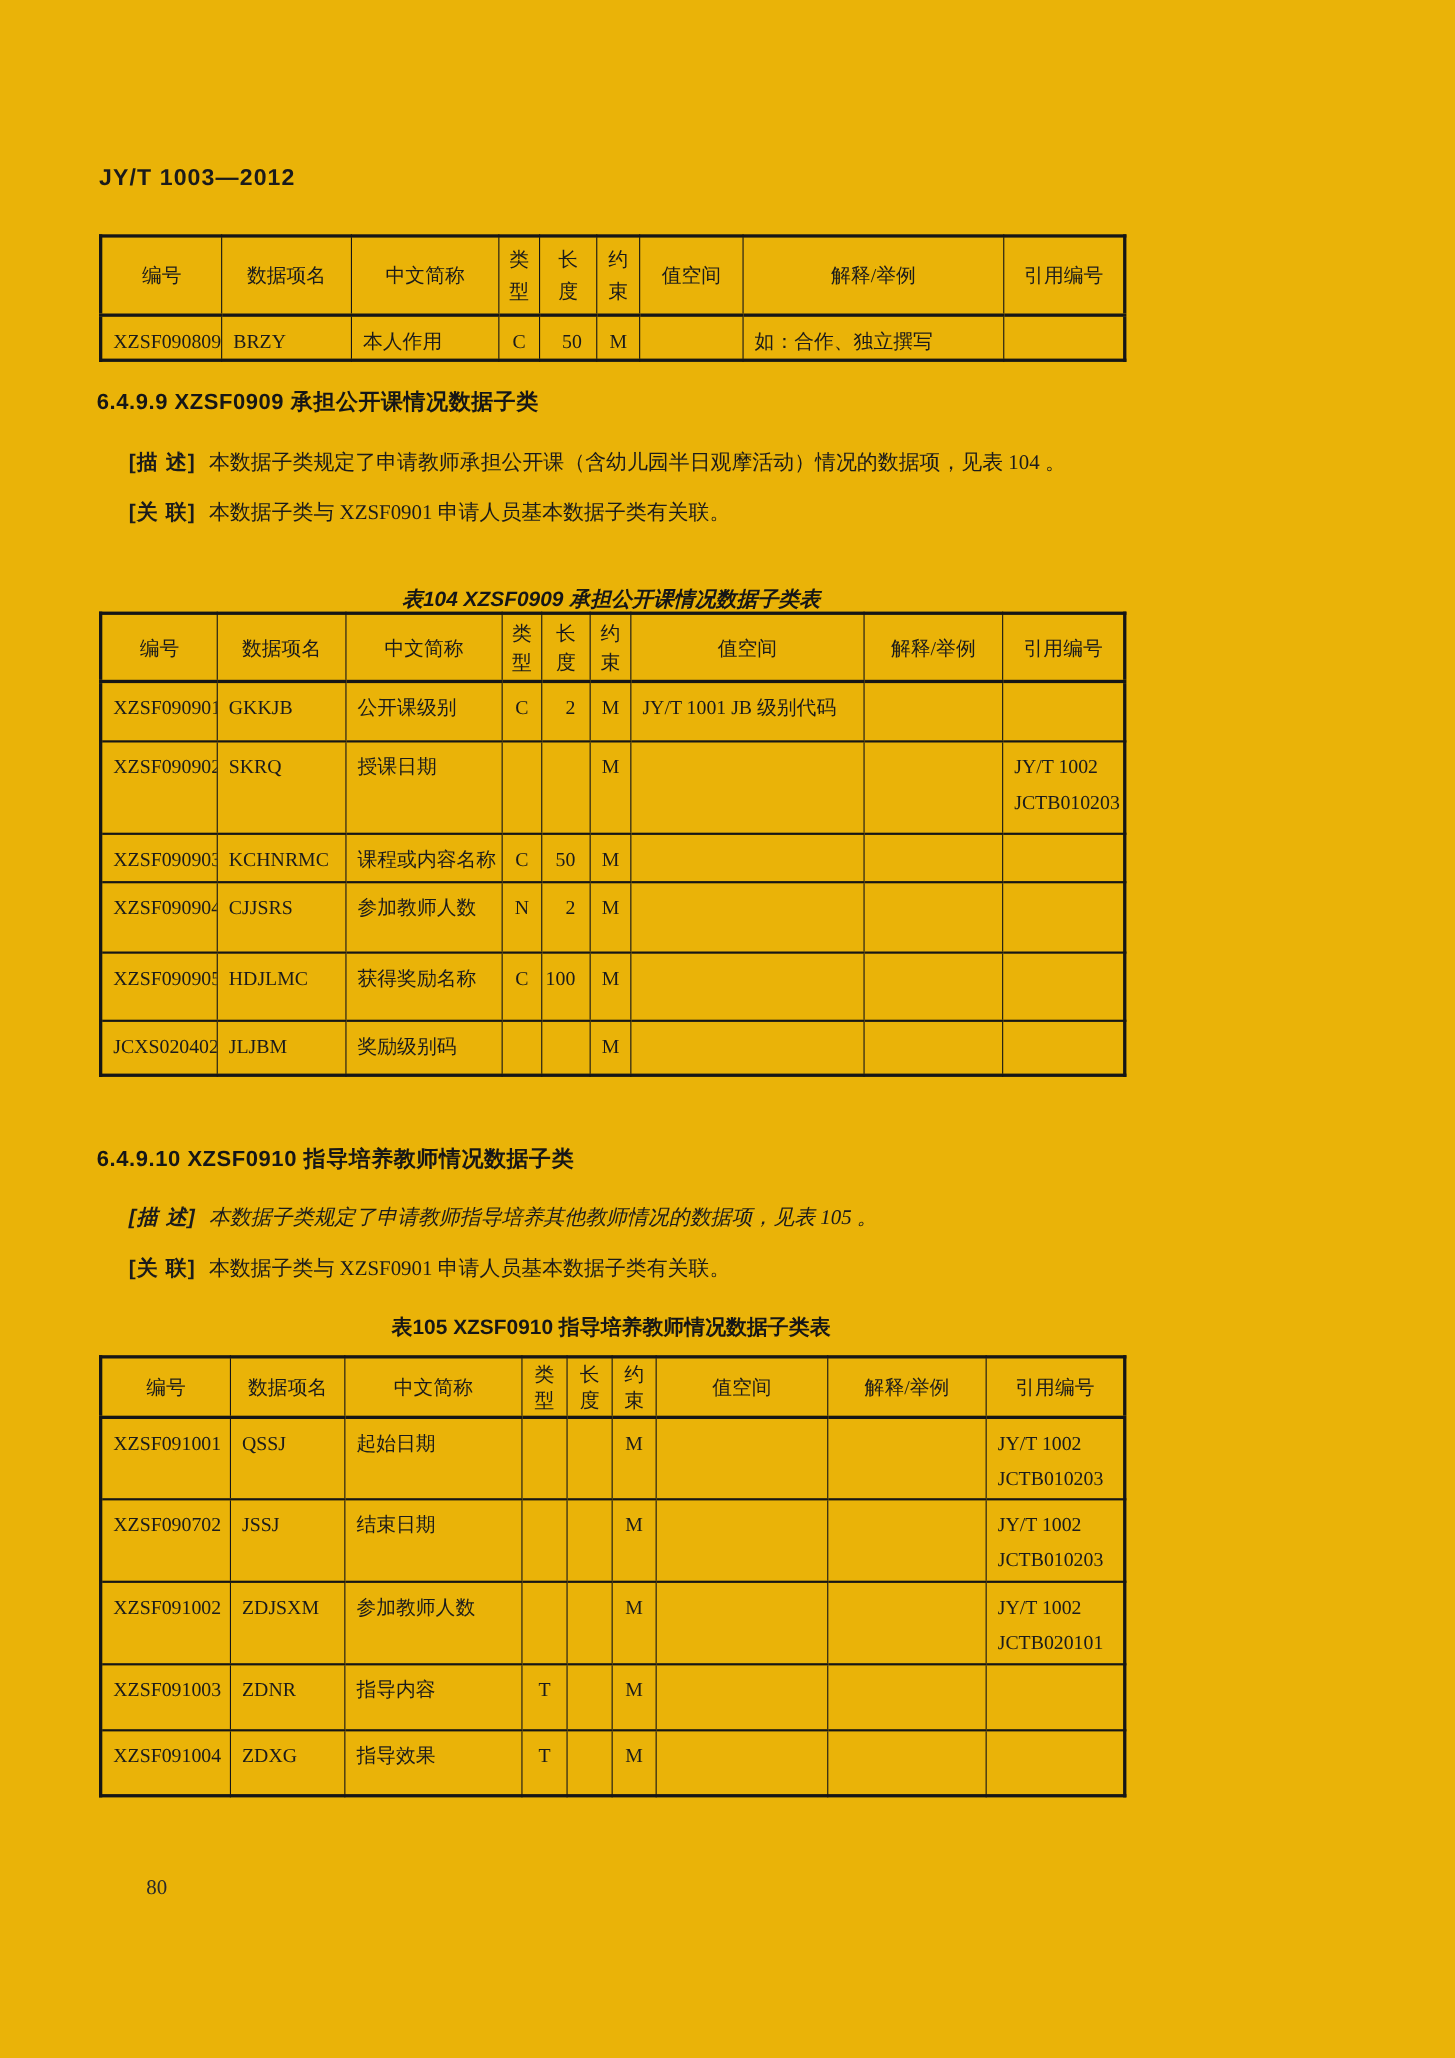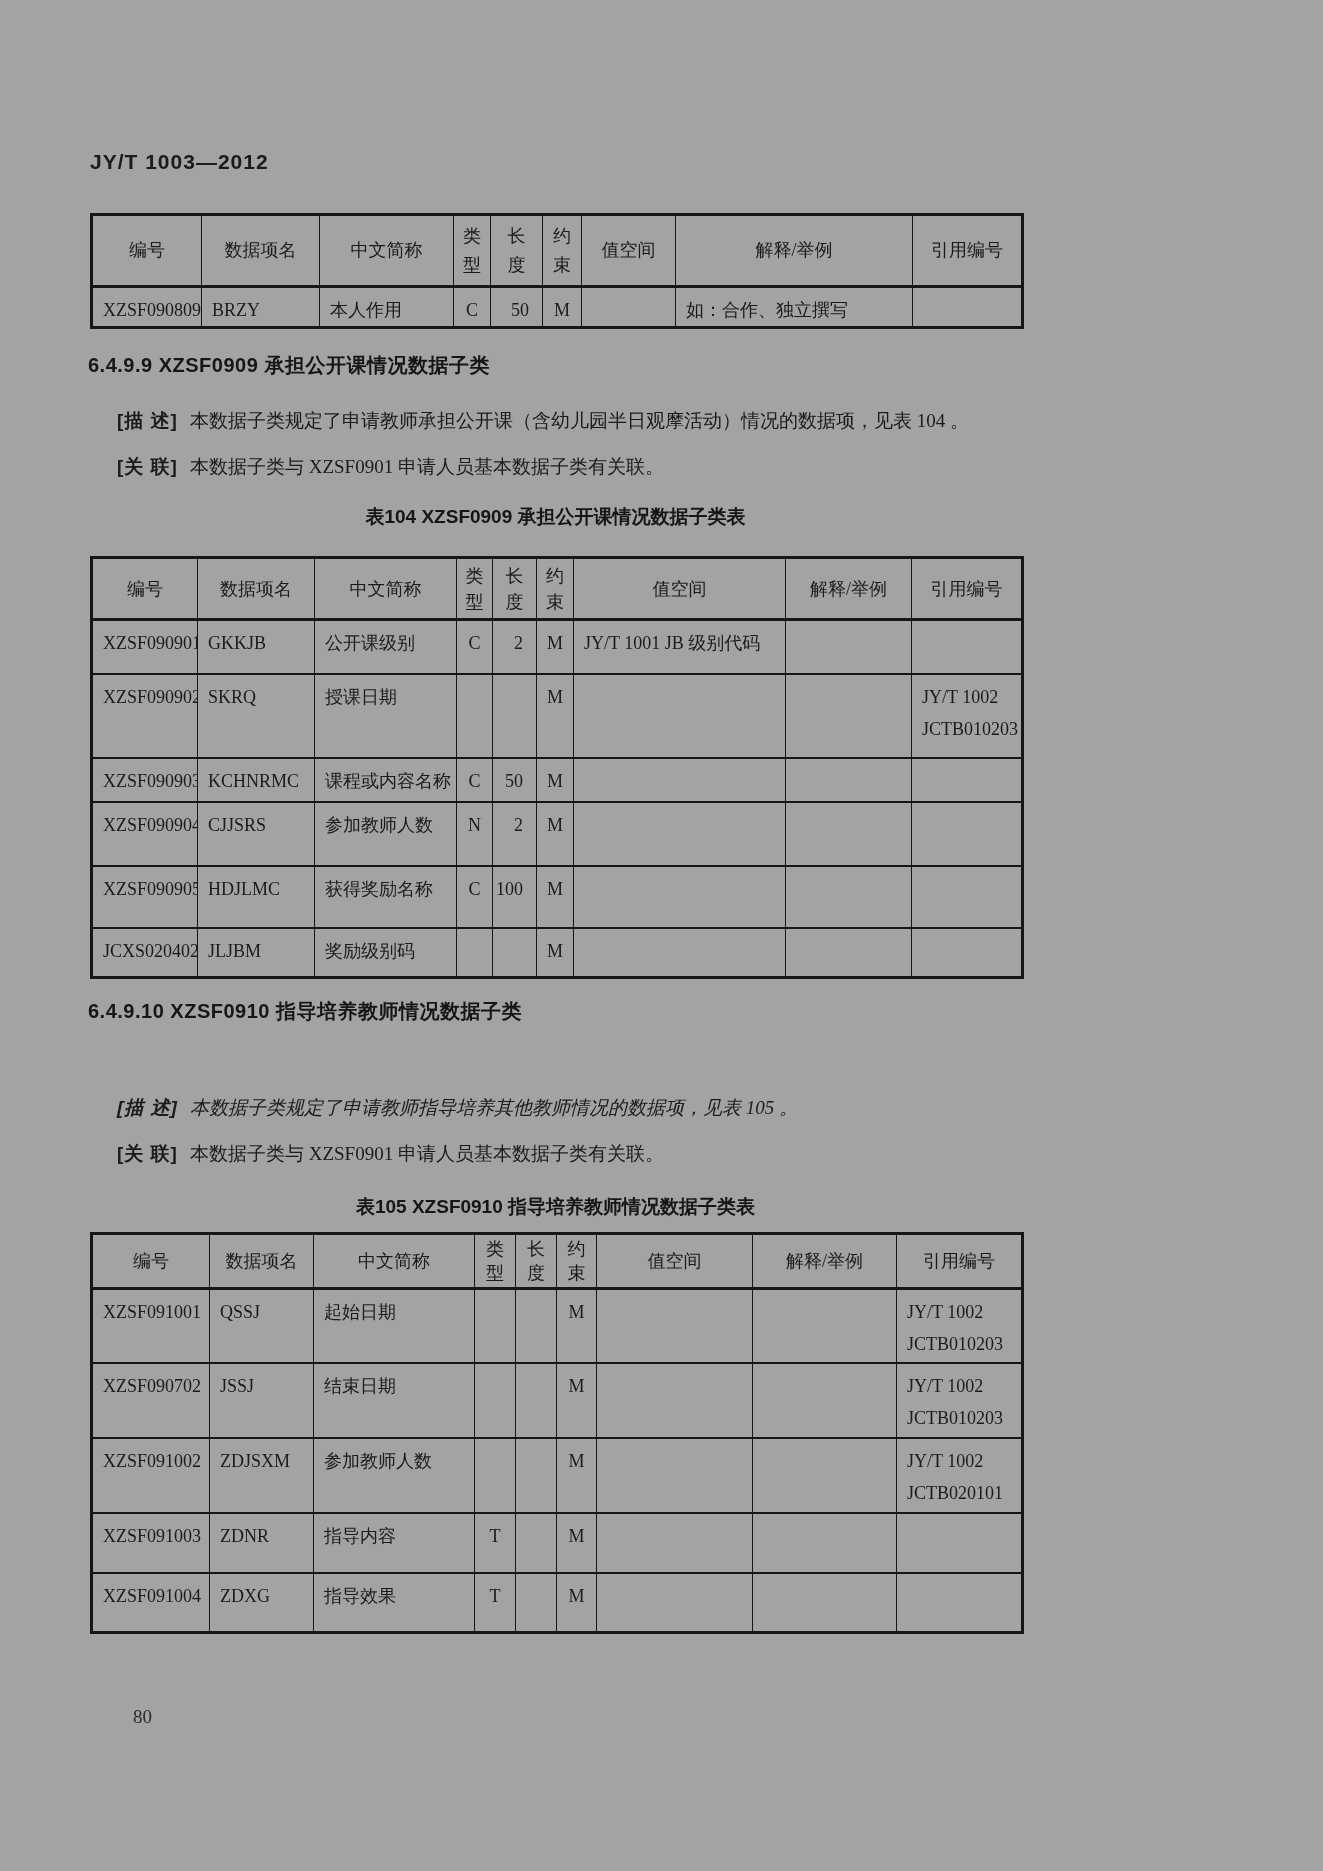--- a/index.html
+++ b/index.html
@@ -1,18 +1,18 @@
 <!DOCTYPE html>
 <html><head>
 <meta charset="utf-8">
 <style>
   * { margin:0; padding:0; box-sizing:border-box; }
   html,body { background:#ffffff; }
   .page {
-    position:relative; width:1323px; height:1871px; background:#a3a3a3;
+    position:relative; width:1323px; height:1871px; background:#eab308;
     color:#1b1b1b; font-family:"Liberation Serif", serif; overflow:hidden;
   }
   .doc-number {
     position:absolute; left:90px; top:150px;
     font-family:"Liberation Sans", sans-serif; font-weight:600;
     font-size:21px; letter-spacing:1px; color:#1b1b1b;
   }
   .tbl {
     position:absolute; left:90px; width:931px;
     border-collapse:collapse; table-layout:fixed;
@@ -110,21 +110,21 @@
 
   <div class="section-heading" style="top:352px;">6.4.9.9 XZSF0909 承担公开课情况数据子类</div>
 
   <p class="para" style="top:406px;">
     <span class="para-label">[描 述]</span><span>本数据子类规定了申请教师承担公开课（含幼儿园半日观摩活动）情况的数据项，见表 104 。</span>
   </p>
   <p class="para" style="top:452px;">
     <span class="para-label">[关 联]</span><span>本数据子类与 XZSF0901 申请人员基本数据子类有关联。</span>
   </p>
 
-  <div class="tbl-title" style="top:504px;">表104  XZSF0909 承担公开课情况数据子类表</div>
+  <div class="tbl-title" style="top:532px;font-style:italic;">表104  XZSF0909 承担公开课情况数据子类表</div>
 
   <table class="tbl" style="top:556px;">
     <colgroup>
       <col style="width:106px">
         <col style="width:117px">
         <col style="width:142px">
       <col style="width:36px">
         <col style="width:44px">
         <col style="width:37px">
       <col style="width:212px">
@@ -211,21 +211,21 @@
         <td class="c"></td>
         <td class="r"></td>
         <td class="c">M</td>
         <td></td>
         <td></td>
         <td></td>
       </tr>
     </tbody>
   </table>
 
-  <div class="section-heading" style="top:998px;">6.4.9.10 XZSF0910 指导培养教师情况数据子类</div>
+  <div class="section-heading" style="top:1040px;">6.4.9.10 XZSF0910 指导培养教师情况数据子类</div>
 
   <p class="para" style="top:1093px;font-style:italic;">
     <span class="para-label">[描 述]</span><span>本数据子类规定了申请教师指导培养其他教师情况的数据项，见表 105 。</span>
   </p>
   <p class="para" style="top:1139px;">
     <span class="para-label">[关 联]</span><span>本数据子类与 XZSF0901 申请人员基本数据子类有关联。</span>
   </p>
 
   <div class="tbl-title" style="top:1194px;">表105  XZSF0910 指导培养教师情况数据子类表</div>
 

